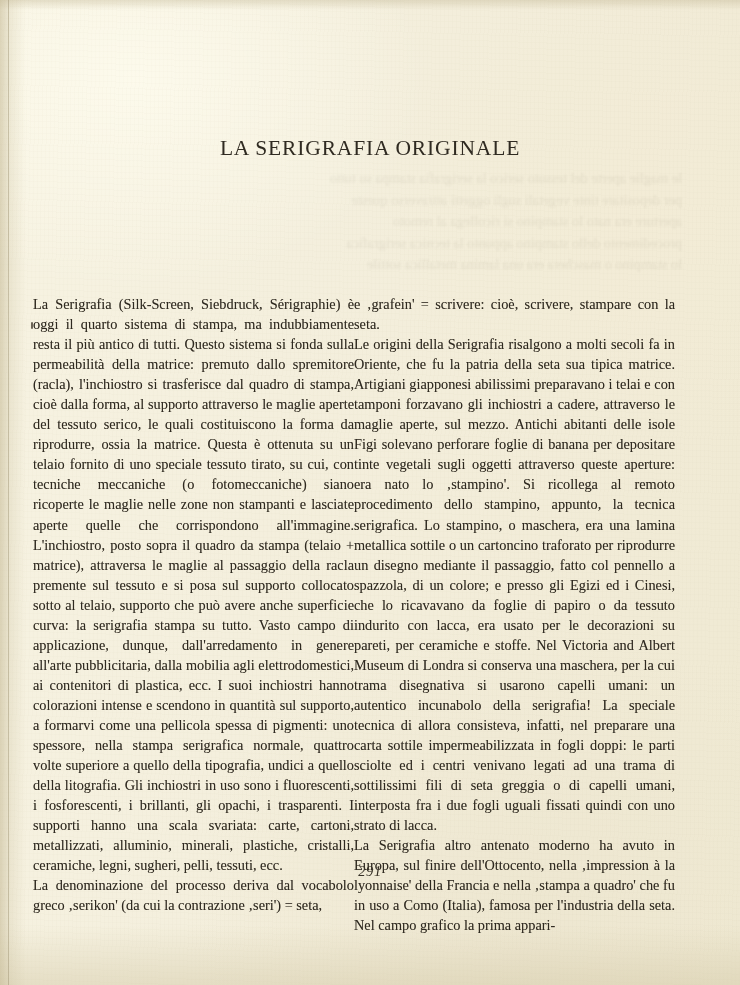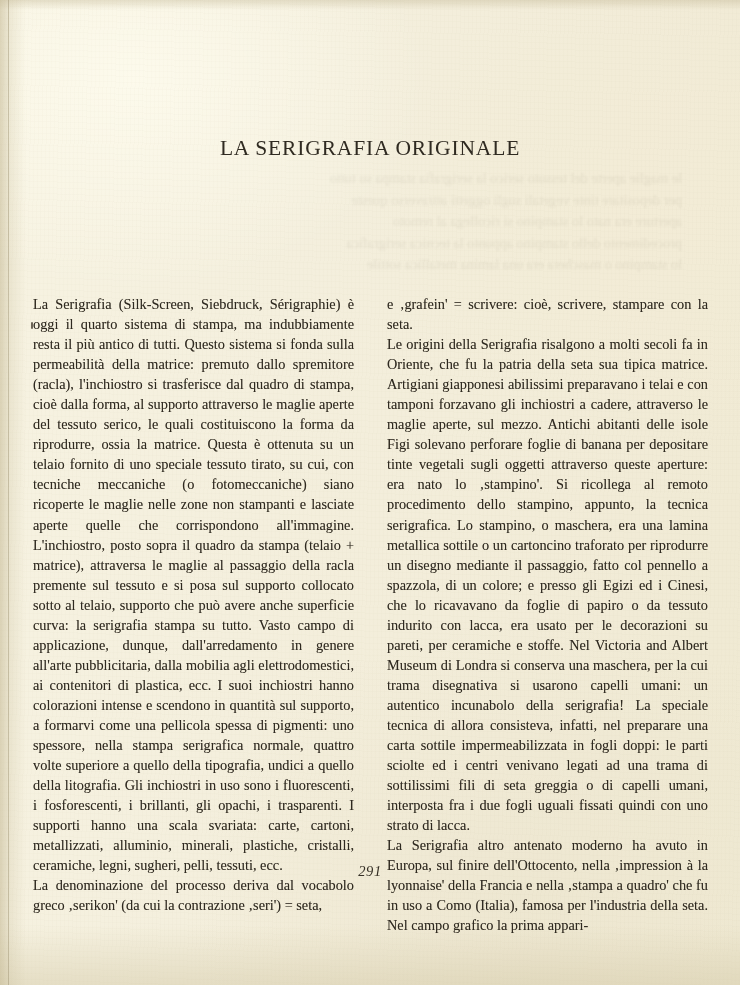--- a/index.html
+++ b/index.html
@@ -108,21 +108,20 @@
     letter-spacing: 0.85px;
     color: #2f2a21;
   }
 
   #columns {
     position: absolute;
     top: 294px;
     left: 33px;
     width: 675px;
     display: flex;
-    gap: 33px;
   }
   .column {
     width: 321px;
   }
   .col-text {
     font-size: 14.3px;
     line-height: 20.05px;
     color: #2e2920;
     text-align: justify;
     text-justify: inter-word;

